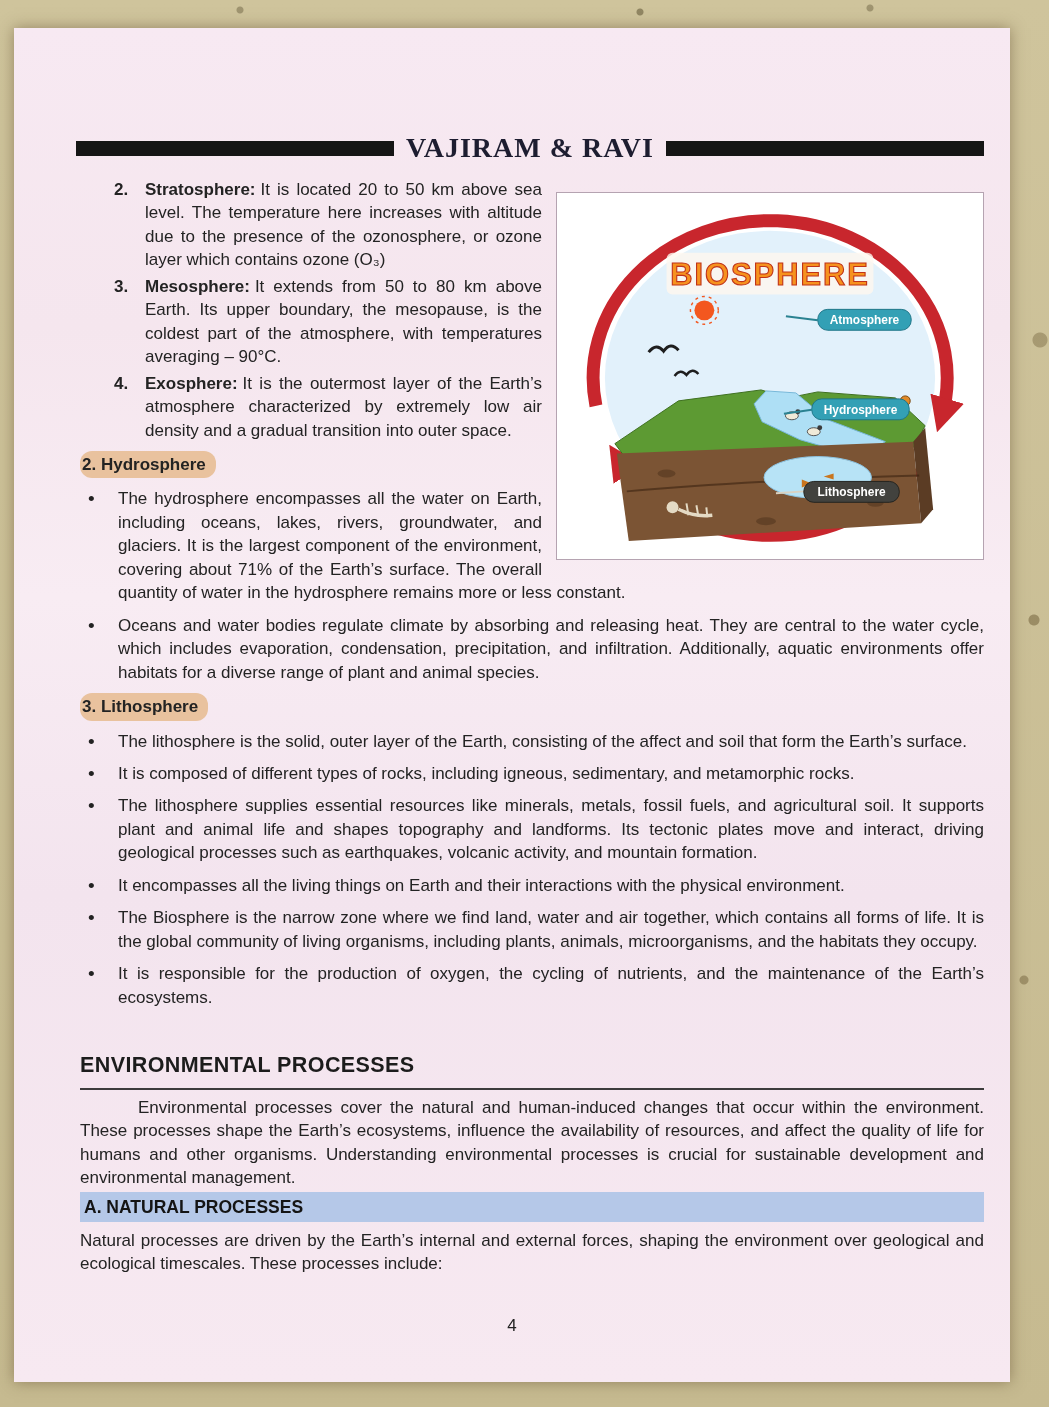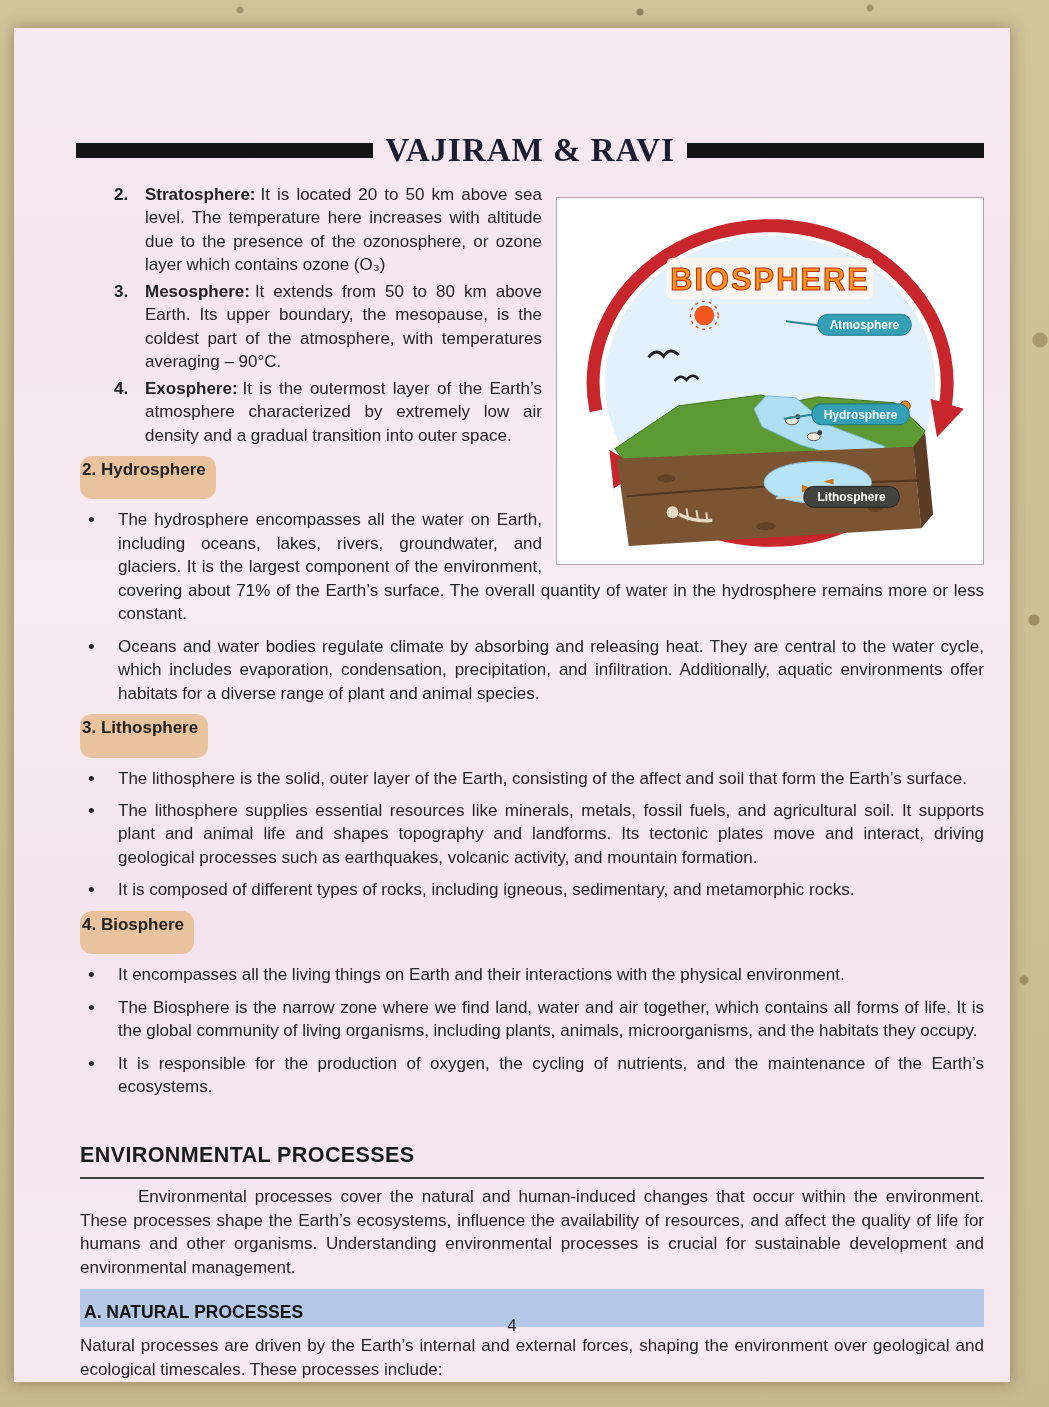--- a/index.html
+++ b/index.html
@@ -16,51 +16,51 @@
       linear-gradient(#cfc49c, #c6ba90);
   }
   .page {
     position:absolute; left:14px; top:28px; width:996px; height:1354px;
     background:linear-gradient(180deg,#f7e9f2 0%,#f5e6ee 22%,#f8ecf3 42%,#f3e4ee 64%,#f7e9f1 100%);
     box-shadow:0 0 14px rgba(90,70,40,.5);
   }
   .header { display:flex; align-items:center; margin:104px 26px 0 62px; }
   .bar { flex:1; height:15px; background:#151515; }
   .header-title {
-    font-family:"Liberation Serif", serif; font-weight:bold; font-size:33px;
+    font-family:"Liberation Serif", serif; font-weight:bold; font-size:28px;
     letter-spacing:1px; color:#1d1d30; white-space:nowrap; padding:0 12px;
   }
   .content {
     margin:14px 26px 0 66px; color:#232323; font-size:17px; line-height:1.38;
     text-align:justify;
   }
   .figure {
     float:right; width:428px; height:368px; margin:14px 0 8px 14px;
     background:#fff; border:1px solid #b5a3b1; box-sizing:border-box;
   }
   .fig-svg { width:100%; height:100%; display:block; }
   .fig-svg text { font-family:"Liberation Sans", sans-serif; }
   .num-item { position:relative; margin-left:34px; padding-left:31px; margin-top:3px; }
   .num-item .num { position:absolute; left:0; font-weight:bold; }
   .term { font-weight:bold; margin-right:5px; }
   .section { margin-top:4px; }
   .sec-heading { font-weight:bold; font-size:17px; margin:9px 0 3px 0; }
-  .sec-heading .hl { background:#e9c29e; padding:2px 10px 18px 2px; display:inline-block;border-radius:12px; }
+  .sec-heading .hl { background:#e9c29e; padding:2px 10px 2px 2px; display:inline-block;border-radius:12px; }
   .bullet { position:relative; padding-left:38px; margin-top:9px; }
   .bullet::before { content:"•"; position:absolute; left:8px; top:-1px; font-size:19px; color:#222; }
   .big-heading {
     font-weight:bold; font-size:21.5px; letter-spacing:.4px; color:#1c1c1c;
     border-bottom:2px solid #3c3c3c; padding-bottom:7px; margin:42px 0 6px 0;
     text-align:left;
   }
   .indent-para { text-indent:58px; margin-top:6px; }
   .plain-para { }
   .blue-heading {
     background:#b5c8e8; font-weight:bold; font-size:17.5px; color:#141414;
-    padding:11px 8px 3px 4px; margin:10px 0 7px 0; text-align:left;
+    padding:3px 8px 3px 4px; margin:2px 0 7px 0; text-align:left;
   }
   .page-number {
     position:absolute; bottom:46px; left:0; width:100%; text-align:center;
     font-size:17px; color:#222;
   }
 </style>
 </head>
 <body>
 
 <div class="page">
@@ -167,26 +167,25 @@
 
     <div class="section">
       <div class="sec-heading"><span class="hl">2. Hydrosphere</span></div>
       <div class="bullet"><span>The hydrosphere encompasses all the water on Earth, including oceans, lakes, rivers, groundwater, and glaciers. It is the largest component of the environment, covering about 71% of the Earth’s surface. The overall quantity of water in the hydrosphere remains more or less constant.</span></div>
       <div class="bullet"><span>Oceans and water bodies regulate climate by absorbing and releasing heat. They are central to the water cycle, which includes evaporation, condensation, precipitation, and infiltration. Additionally, aquatic environments offer habitats for a diverse range of plant and animal species.</span></div>
     </div>
 
     <div class="section">
       <div class="sec-heading"><span class="hl">3. Lithosphere</span></div>
       <div class="bullet"><span>The lithosphere is the solid, outer layer of the Earth, consisting of the affect and soil that form the Earth’s surface.</span></div>
+      <div class="bullet"><span>It is composed of different types of rocks, including igneous, sedimentary, and metamorphic rocks.</span></div>
       <div class="bullet"><span>The lithosphere supplies essential resources like minerals, metals, fossil fuels, and agricultural soil. It supports plant and animal life and shapes topography and landforms. Its tectonic plates move and interact, driving geological processes such as earthquakes, volcanic activity, and mountain formation.</span></div>
-      <div class="bullet"><span>It is composed of different types of rocks, including igneous, sedimentary, and metamorphic rocks.</span></div>
     </div>
 
     <div class="section">
-      <div class="sec-heading"><span class="hl">4. Biosphere</span></div>
       <div class="bullet"><span>It encompasses all the living things on Earth and their interactions with the physical environment.</span></div>
       <div class="bullet"><span>The Biosphere is the narrow zone where we find land, water and air together, which contains all forms of life. It is the global community of living organisms, including plants, animals, microorganisms, and the habitats they occupy.</span></div>
       <div class="bullet"><span>It is responsible for the production of oxygen, the cycling of nutrients, and the maintenance of the Earth’s ecosystems.</span></div>
     </div>
 
     <div class="big-heading">ENVIRONMENTAL PROCESSES</div>
     <div class="indent-para">Environmental processes cover the natural and human-induced changes that occur within the environment. These processes shape the Earth’s ecosystems, influence the availability of resources, and affect the quality of life for humans and other organisms. Understanding environmental processes is crucial for sustainable development and environmental management.</div>
 
     <div class="blue-heading">A. NATURAL PROCESSES</div>
     <div class="plain-para">Natural processes are driven by the Earth’s internal and external forces, shaping the environment over geological and ecological timescales. These processes include:</div>

